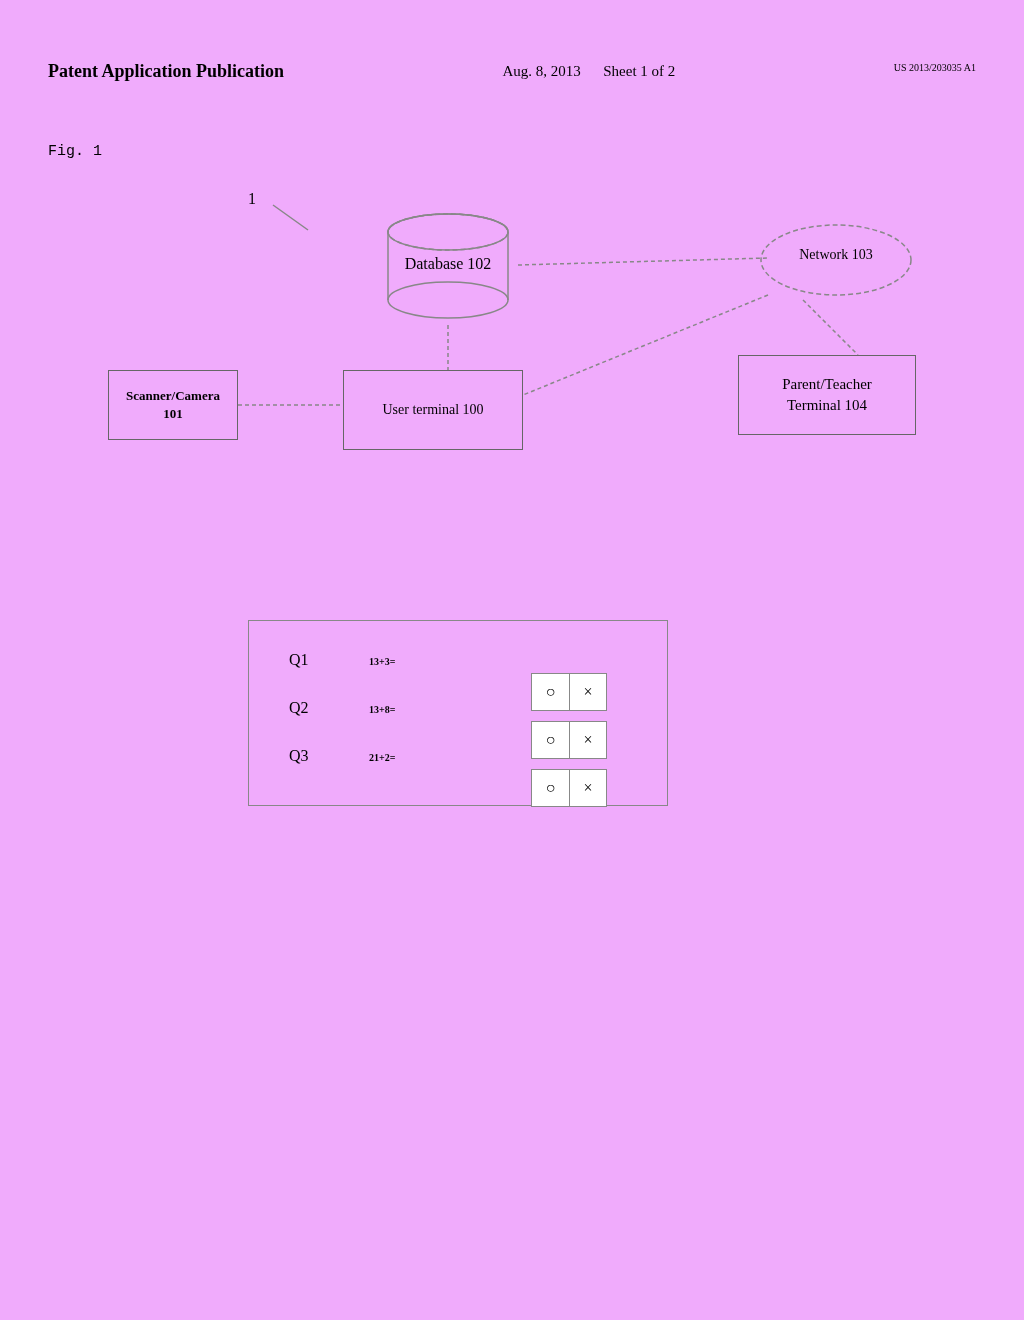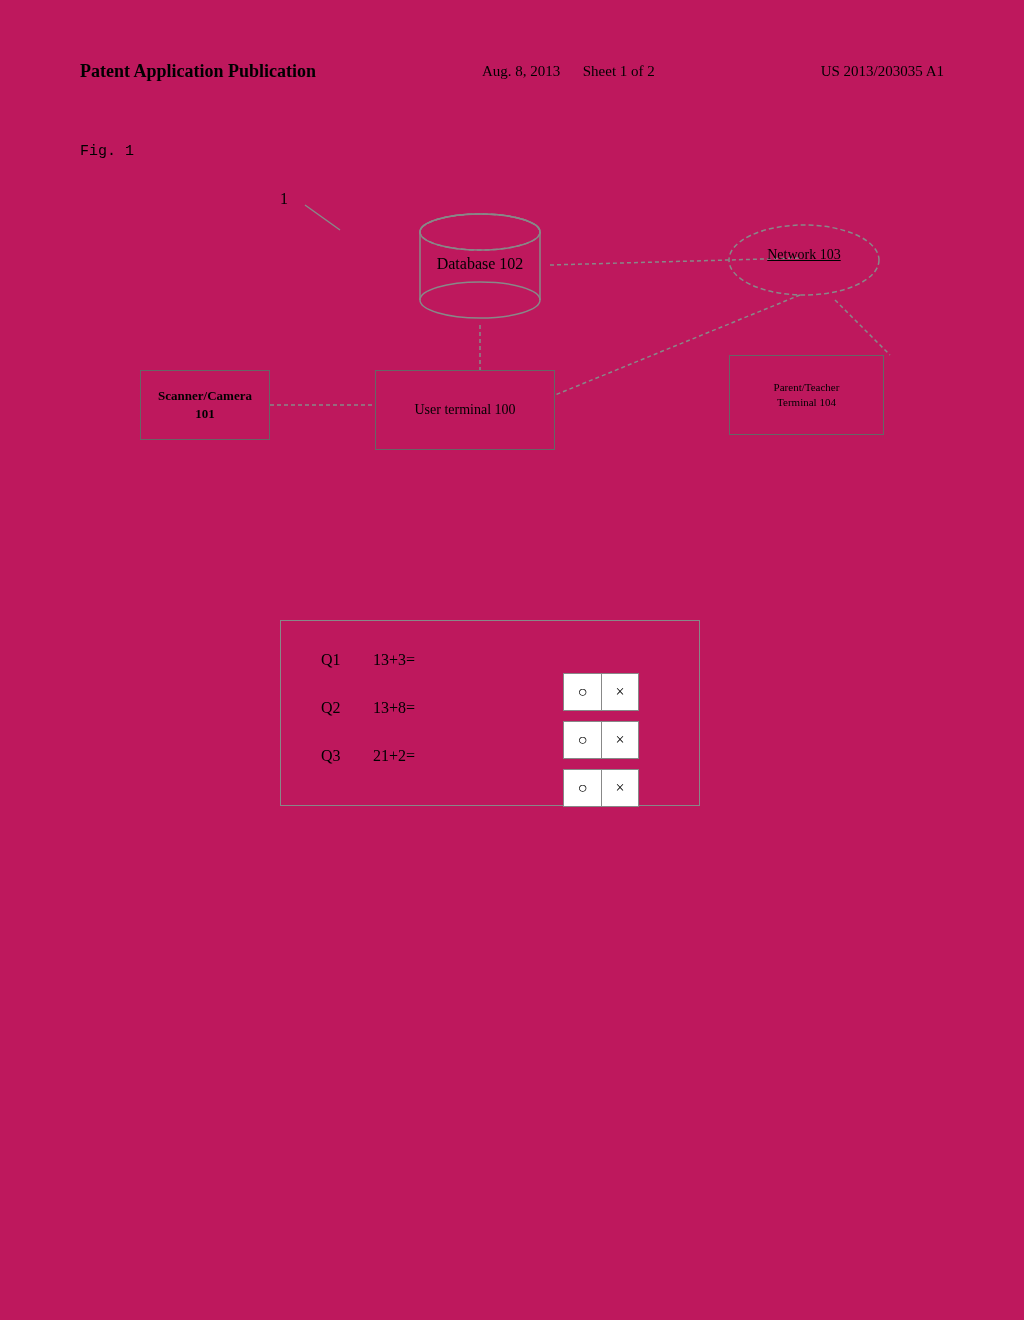--- a/index.html
+++ b/index.html
@@ -8,23 +8,23 @@
       font-family: 'Times New Roman', Times, serif;
       width: 1024px;
       min-height: 1320px;
       position: relative;
       overflow-x: hidden;
     }
 
     .page {
       width: 1024px;
       min-height: 1320px;
-      background: #be185d;
-      position: relative;
-      padding: 60px 80px;
+      background: #f0abfc;
+      position: relative;
+      padding: 60px 48px;
     }
 
     
     .header {
       display: flex;
       justify-content: space-between;
       align-items: flex-start;
       border-bottom: none;
       margin-bottom: 60px;
     }
@@ -34,21 +34,21 @@
       font-size: 18px;
       line-height: 1.3;
     }
 
     .header-center {
       font-size: 15px;
       line-height: 1.5;
     }
 
     .header-right {
-      font-size: 15px;
+      font-size: 10px;
       text-align: right;
       line-height: 1.5;
     }
 
     
     .fig-label {
       font-size: 15px;
       margin-bottom: 20px;
       font-family: 'Courier New', monospace;
       margin-top: 36px;
@@ -102,21 +102,20 @@
       height: 80px;
     }
 
     .network-label {
       position: absolute;
       top: 67px;
       right: 60px;
       width: 160px;
       text-align: center;
       font-size: 14px;
-      text-decoration: underline;
     }
 
     
     .user-terminal {
       position: absolute;
       top: 190px;
       left: 295px;
       width: 180px;
       height: 80px;
       border: 1.5px solid #666;
@@ -142,27 +141,27 @@
       text-align: center;
       line-height: 1.4;
       font-weight: bold;
     }
 
     
     .parent-box {
       position: absolute;
       top: 175px;
       right: 60px;
-      width: 155px;
+      width: 178px;
       height: 80px;
       border: 1.5px solid #666;
       display: flex;
       align-items: center;
       justify-content: center;
-      font-size: 11px;
+      font-size: 15px;
       text-align: center;
       line-height: 1.4;
     }
 
     
     .connections-svg {
       position: absolute;
       top: 0;
       left: 0;
       width: 100%;
@@ -192,23 +191,24 @@
       margin-bottom: 10px;
     }
 
     .quiz-q-label {
       font-size: 16px;
       display: inline-block;
       width: 40px;
     }
 
     .quiz-equation {
-      font-size: 16px;
+      font-size: 10px;
       display: inline-block;
-      margin-left: 8px;
+      margin-left: 36px;
+      font-weight: bold;
     }
 
     .quiz-buttons {
       position: absolute;
       right: 20px;
       top: 22px;
       display: flex;
       gap: 0;
     }
 

